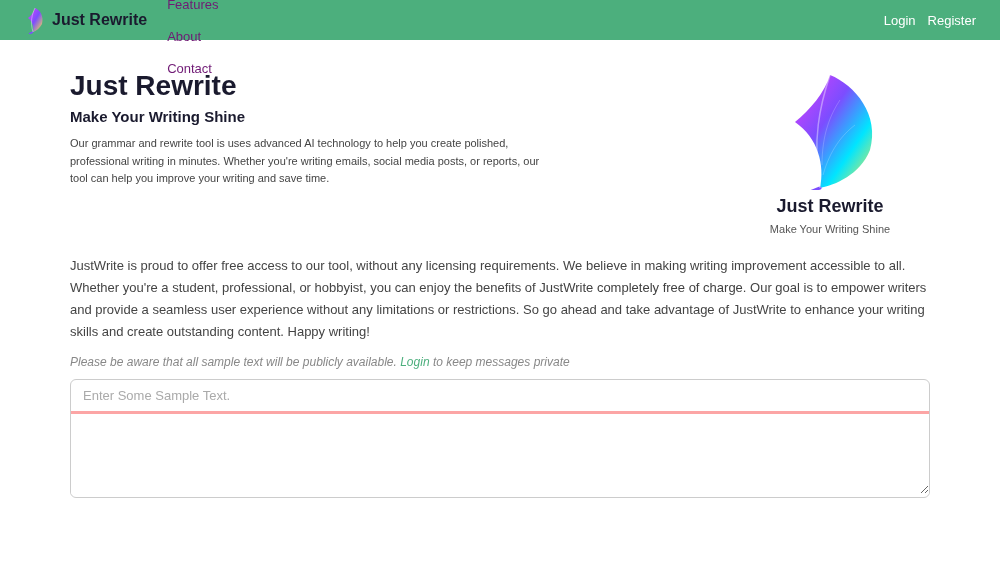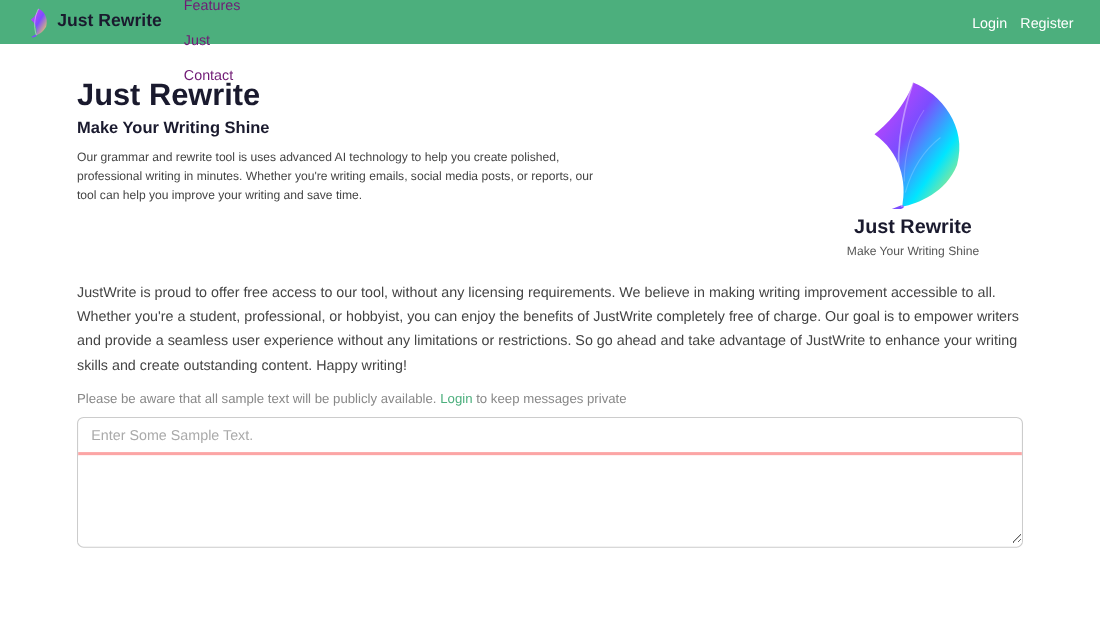--- a/index.html
+++ b/index.html
@@ -134,20 +134,21 @@
     }
     .info-text a {
       color: #404040;
       text-decoration: none;
     }
 
     .public-notice {
       font-size: 12px;
       color: #888;
       margin-bottom: 10px;
+      font-style: italic;
     }
     .public-notice a {
       color: #4caf7d;
       text-decoration: none;
     }
 
     
     .textarea-container {
       border: 1px solid #ccc;
       border-radius: 6px;
@@ -189,21 +190,21 @@
         </defs>
         <path d="M11 2 C16 4, 20 10, 18 18 C16 22, 12 25, 9 26 C10 20, 8 15, 4 12 C7 10, 10 6, 11 2 Z" fill="url(#featherGrad)"></path>
         <path d="M9 26 L5 28" stroke="#7c4dff" stroke-width="1.5" fill="none"></path>
         <path d="M11 2 C8 8, 6 16, 9 26" stroke="#fff" stroke-width="0.8" fill="none" opacity="0.5"></path>
       </svg>
       <span>Just Rewrite</span>
     </a>
     <ul class="navbar-links">
       <li><a class="active" href="#">Home</a></li>
       <li><a href="#">Features</a></li>
-      <li><a href="#">Just</a></li>
+      <li><a href="#">About</a></li>
       <li><a href="#">Contact</a></li>
     </ul>
   </div>
   <div class="navbar-right">
     <a href="#">Login</a>
     <a href="#">Register</a>
   </div>
 </nav>
 
 <div class="main-container">

